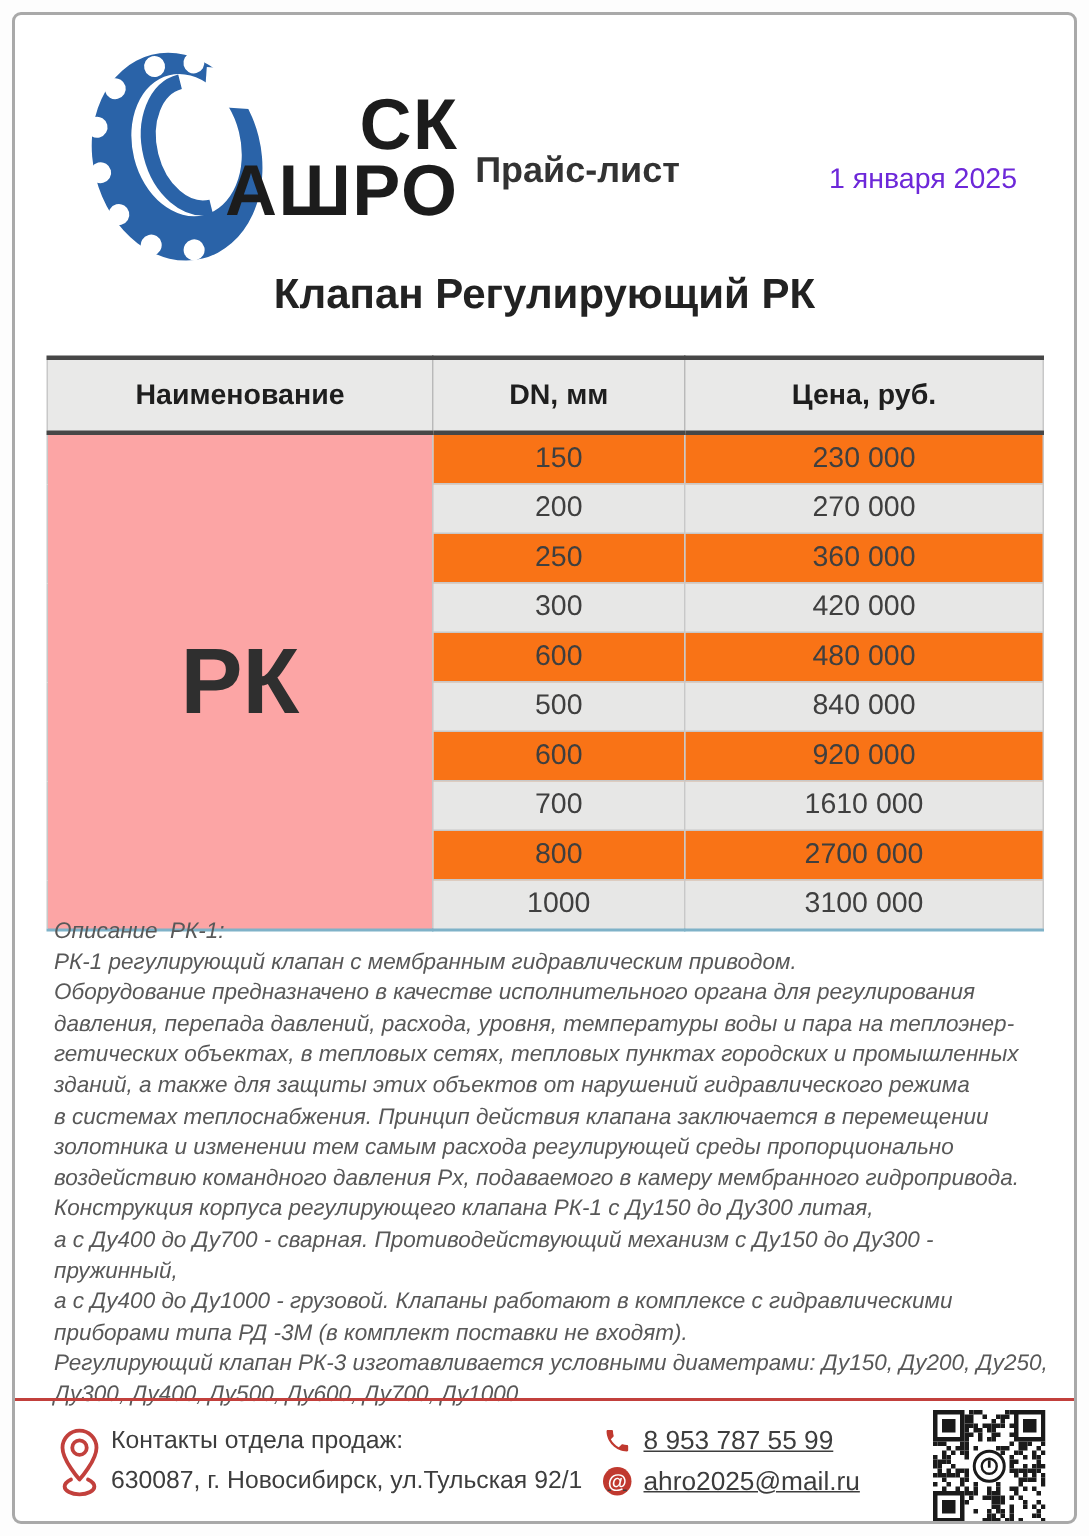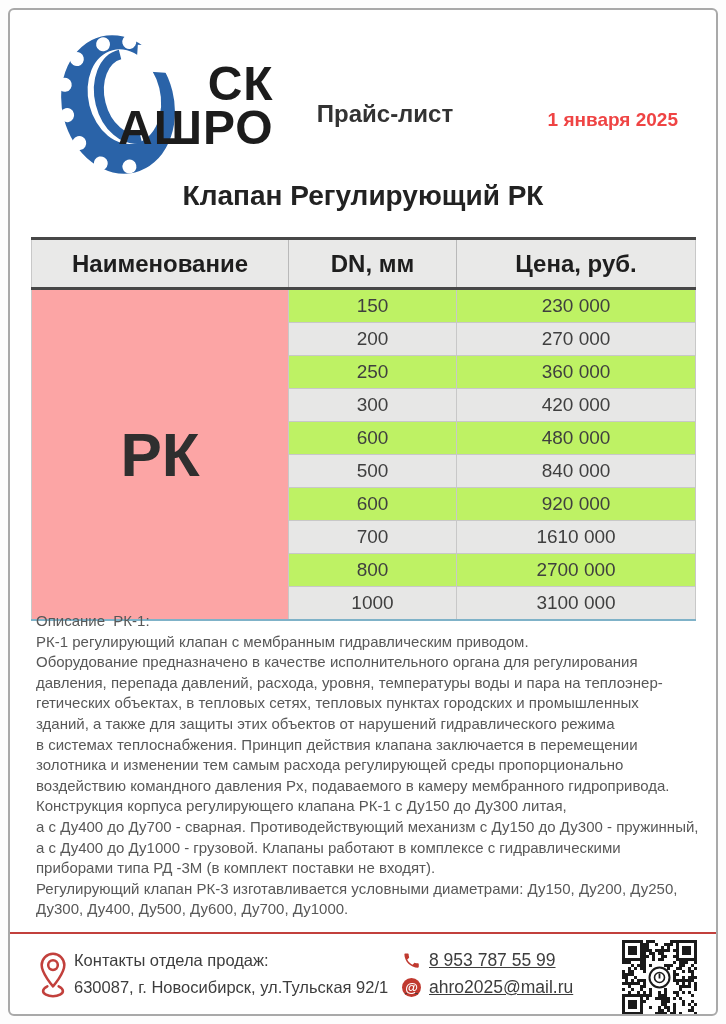--- a/index.html
+++ b/index.html
@@ -9,52 +9,52 @@
   }
   .page{
     position:absolute;inset:8px;background:#fff;
     border:2px solid #a9a9a9;border-radius:6px;overflow:hidden;
   }
   
   .logo{position:absolute;left:30px;top:14px;width:210px;height:160px;}
   .logo svg{position:absolute;left:0;top:0;}
   .logo-text{position:absolute;left:78px;top:38px;color:#1c1c1c;font-weight:bold;line-height:0.92;letter-spacing:1px;}
   .logo-line1{font-size:48px;margin-left:18px;text-align:right;}
-  .logo-line2{font-size:48px;}
+  .logo-line2{font-size:48px;margin-left:32px;}
   .doc-title{position:absolute;left:250px;top:90px;width:250px;text-align:center;
     font-size:24px;font-weight:bold;color:#333;}
-  .doc-date{position:absolute;right:38px;top:99px;font-size:19px;color:#ef4444;font-weight:bold;}
+  .doc-date{position:absolute;right:38px;top:99px;font-size:19px;color:#6d28d9;}
   .product-title{position:absolute;left:0;right:0;top:170px;text-align:center;
     font-size:28px;font-weight:bold;color:#222;}
 
   
   .price-table{
     position:absolute;left:21px;top:227px;width:664px;
     border-collapse:collapse;table-layout:fixed;
     border-top:3px solid #474747;border-bottom:2px solid #7fb2c8;
     border-left:1px solid #c8c8c8;border-right:1px solid #c8c8c8;
   }
   .price-table th{
-    background:#e9e9e8;font-size:24px;font-weight:bold;color:#1e1e1e;
+    background:#e9e9e8;font-size:19px;font-weight:bold;color:#1e1e1e;
     height:45px;border-bottom:3px solid #474747;border-left:1px solid #b9b9b9;
   }
   .price-table th:first-child{border-left:none;}
   .price-table td{
     text-align:center;vertical-align:middle;font-size:19px;color:#3f3f3f;
-    height:30px;border:1px solid #c8c8c8;background:#bef264;
+    height:30px;border:1px solid #c8c8c8;background:#f97316;
   }
   .price-table td.name-cell{
     font-size:62px;font-weight:bold;color:#2f2f2f;background:#fca5a5;
     border-top:none;border-bottom:none;
   }
   .price-table tbody tr:nth-child(even) td.data{background:#e7e7e6;}
 
   
   .description{position:absolute;left:26px;top:601px;width:672px;
-    font-size:15px;line-height:20.6px;color:#585858;}
+    font-size:15px;line-height:20.6px;color:#585858;font-style:italic;}
   .desc-line{white-space:pre-wrap;}
 
   
   .footer{position:absolute;left:0;right:0;bottom:0;top:922px;
     border-top:2px solid #c2403c;padding-left:19px;}
   .pin-wrap{position:absolute;left:26px;top:16px;width:34px;height:50px;}
   .contacts-block{position:absolute;left:64px;top:13px;font-size:16.5px;color:#3d3d3d;line-height:27px;}
   .phone-block{position:absolute;left:392px;top:13px;font-size:17.5px;color:#3d3d3d;line-height:27px;text-decoration:underline;}
   .phone-row{display:flex;align-items:center;gap:8px;}
   .at-icon{display:inline-flex;align-items:center;justify-content:center;

